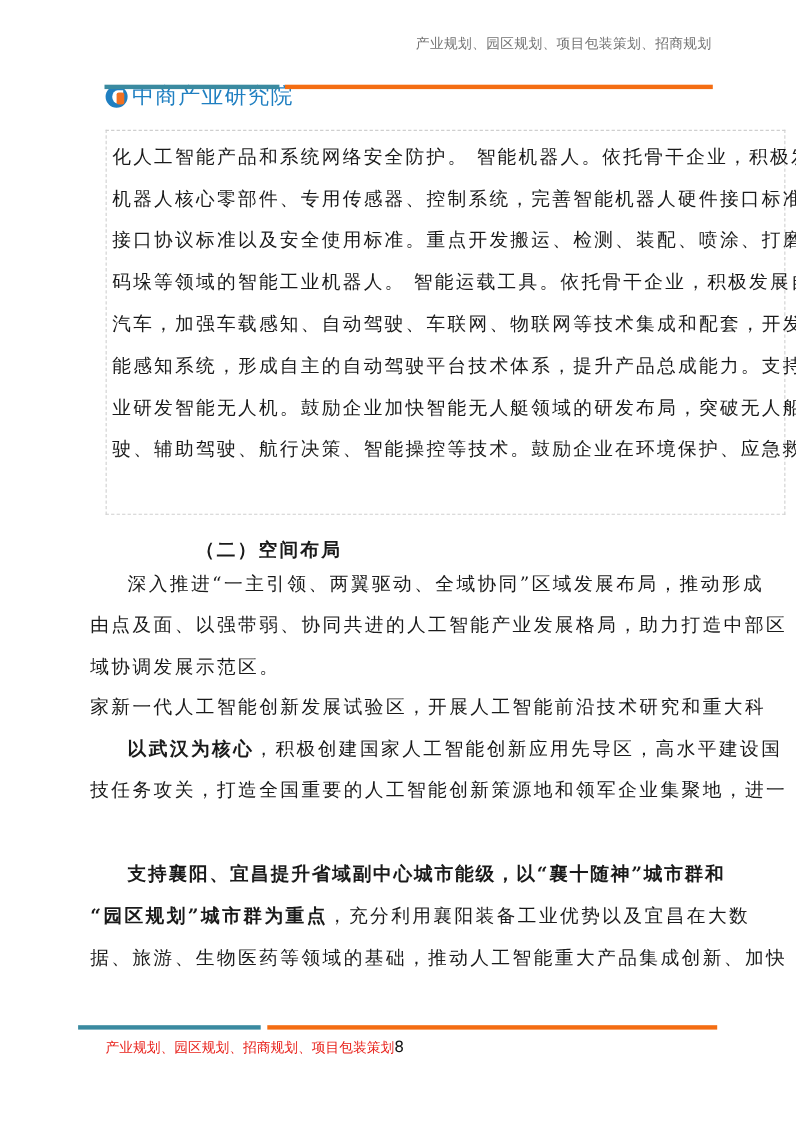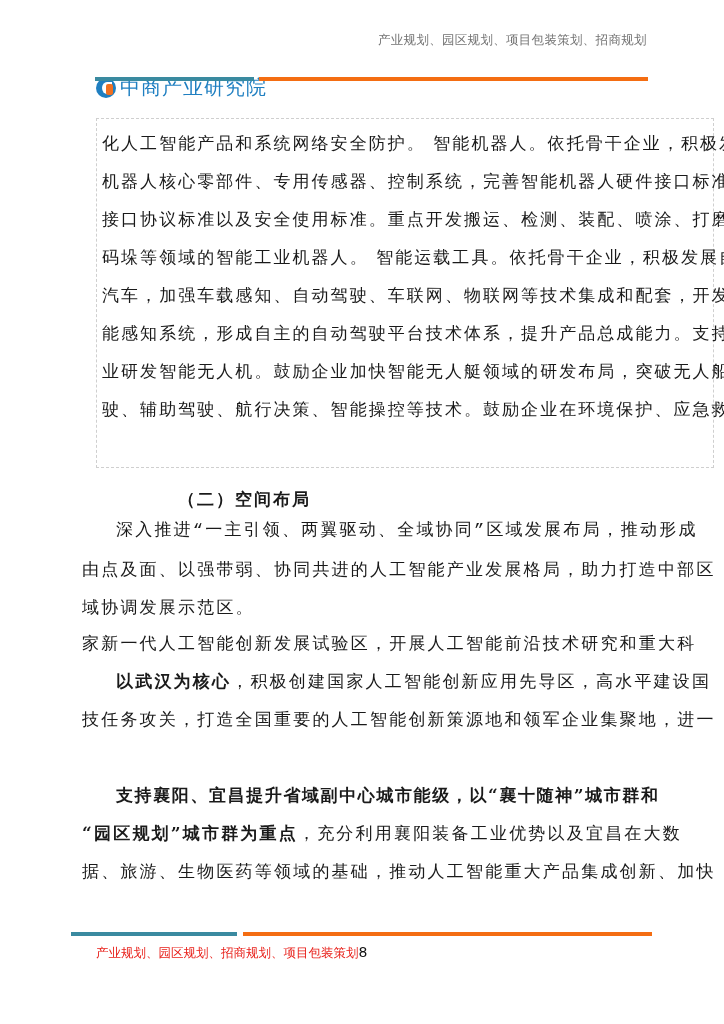--- a/index.html
+++ b/index.html
@@ -60,21 +60,21 @@
   <span class="line-text">码垛等领域的智能工业机器人。 智能运载工具。依托骨干企业，积极发展自动驾驶</span>
   <span class="line-text">汽车，加强车载感知、自动驾驶、车联网、物联网等技术集成和配套，开发交通智</span>
   <span class="line-text">能感知系统，形成自主的自动驾驶平台技术体系，提升产品总成能力。支持骨干企</span>
   <span class="line-text">业研发智能无人机。鼓励企业加快智能无人艇领域的研发布局，突破无人船智能驾</span>
   <span class="line-text">驶、辅助驾驶、航行决策、智能操控等技术。鼓励企业在环境保护、应急救援、遥</span>
 </div>
 
 <div class="heading">（二）空间布局</div>
 
 <div class="para" style="top:512px;">
-  <span class="line-text" style="padding-left:34px;font-family:Liberation Mono, monospace;">深入推进“一主引领、两翼驱动、全域协同”区域发展布局，推动形成</span>
+  <span class="line-text" style="padding-left:34px;">深入推进“一主引领、两翼驱动、全域协同”区域发展布局，推动形成</span>
   <span class="line-text">由点及面、以强带弱、协同共进的人工智能产业发展格局，助力打造中部区</span>
   <span class="line-text">域协调发展示范区。</span>
 </div>
 
 <div class="para" style="top:624px;">
   <span class="line-text">家新一代人工智能创新发展试验区，开展人工智能前沿技术研究和重大科</span>
   <span class="line-text" style="padding-left:34px;"><span class="bold">以武汉为核心</span><span>，积极创建国家人工智能创新应用先导区，高水平建设国</span></span>
   <span class="line-text">技任务攻关，打造全国重要的人工智能创新策源地和领军企业集聚地，进一</span>
 </div>
 

